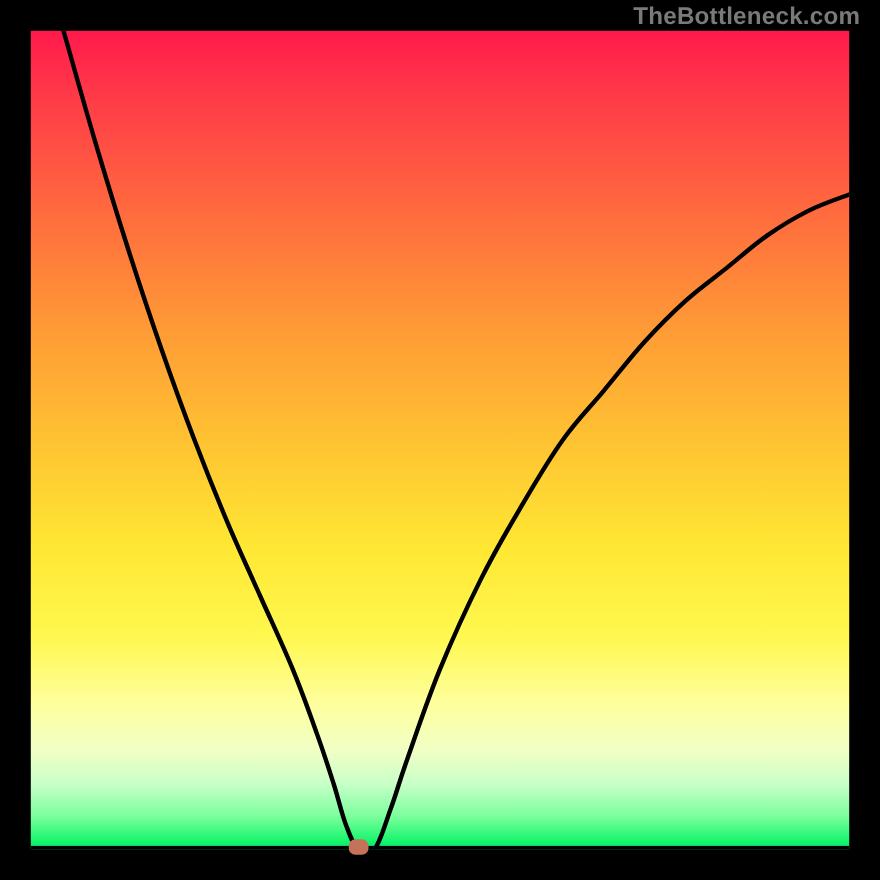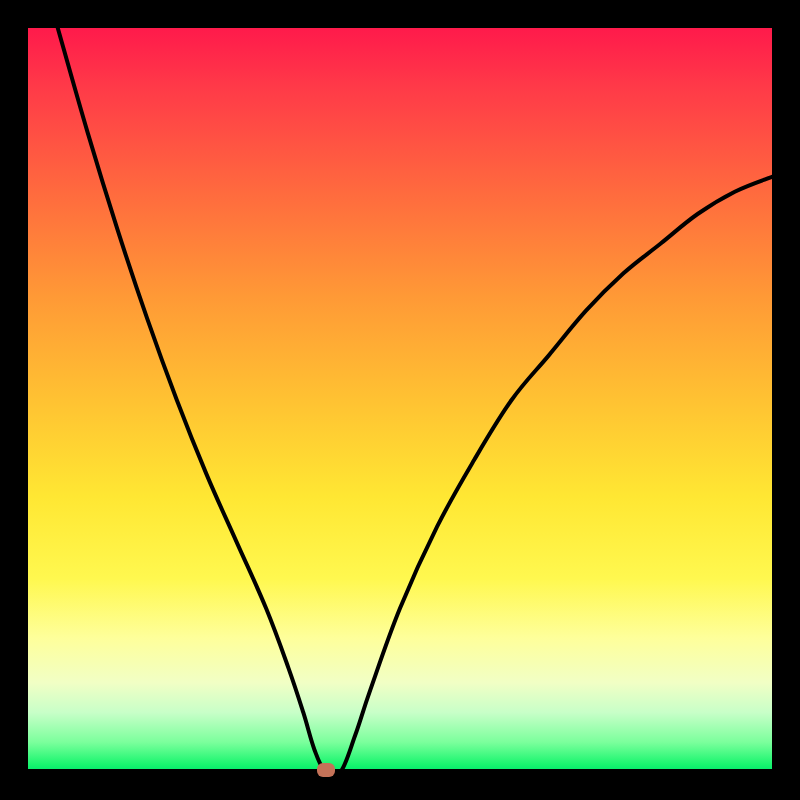--- a/index.html
+++ b/index.html
@@ -74,20 +74,21 @@
     height: 14px;
     border-radius: 6px;
     background: #c47258;
     transform: translate(-50%, -50%);
   }
 </style>
 </head>
 <body>
 
 <div class="frame">
+  <div class="watermark">TheBottleneck.com</div>
 
   <div class="plot">
     <div class="gradient"></div>
 
     <svg class="curve" viewBox="0 0 744 744" preserveAspectRatio="none">
       <path id="curve-path" fill="none" stroke="#000" stroke-width="4" stroke-linejoin="round" stroke-linecap="round" d="M 29.76 0 C 35.1168 18.748799999999992 48.806400000000004 68.00159999999997 59.52 104.15999999999997 C 70.2336 140.31839999999997 78.5664 167.39999999999998 89.28 200.88 C 99.9936 234.36 108.3264 259.3584 119.04 290.16 C 129.7536 320.96160000000003 138.08640000000003 343.8768 148.8 372 C 159.5136 400.1232 167.8464 420.9552 178.56 446.4 C 189.27360000000002 471.84479999999996 197.6064 489.25440000000003 208.32000000000002 513.36 C 219.03360000000004 537.4656 228.70560000000003 557.5536 238.08 580.3199999999999 C 247.4544 603.0863999999999 253.70399999999998 621.0912000000001 260.4 639.84 C 267.09599999999995 658.5888 270.59279999999995 669.7488000000001 275.28 684.48 C 279.9672 699.2112 282.4224 710.9663999999999 286.44 721.68 C 290.4576 732.3936 292.9128 739.9824 297.6 744 C 302.28720000000004 748.0176 307.12319999999994 750.696 312.47999999999996 744 C 317.8368 737.304 322.0032 721.5312 327.36 706.8 C 332.71680000000003 692.0687999999999 334.20480000000003 684.9264 342.24 662.16 C 350.2752 639.3936 359.9472 609.7823999999999 372 580.3199999999999 C 384.0528 550.8575999999999 395.80800000000005 525.264 409.20000000000005 498.48 C 422.59200000000004 471.696 433.008 454.2864 446.4 431.52000000000004 C 459.792 408.75360000000006 470.208 390.7488 483.6 372 C 496.992 353.2512 507.40799999999996 343.43039999999996 520.8 327.35999999999996 C 534.192 311.28959999999995 544.608 297.45120000000003 558 282.72 C 571.392 267.9888 581.808 257.5728 595.2 245.51999999999998 C 608.5920000000001 233.46719999999996 619.008 226.47359999999998 632.4 215.76 C 645.7919999999999 205.0464 656.2080000000001 195.3744 669.6 186 C 682.992 176.6256 693.4079999999999 170.37599999999995 706.8 163.67999999999995 C 720.192 156.98399999999995 737.304 151.47839999999997 744 148.79999999999995"></path>
     </svg>
 
     <div class="baseline"></div>
 

